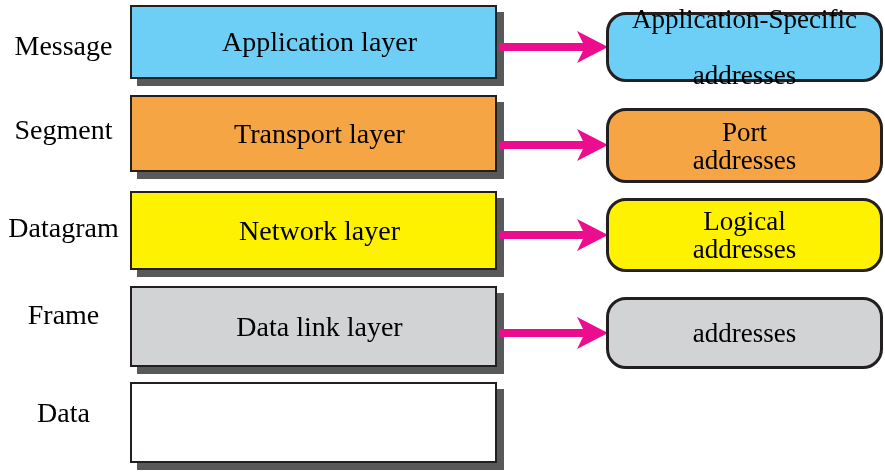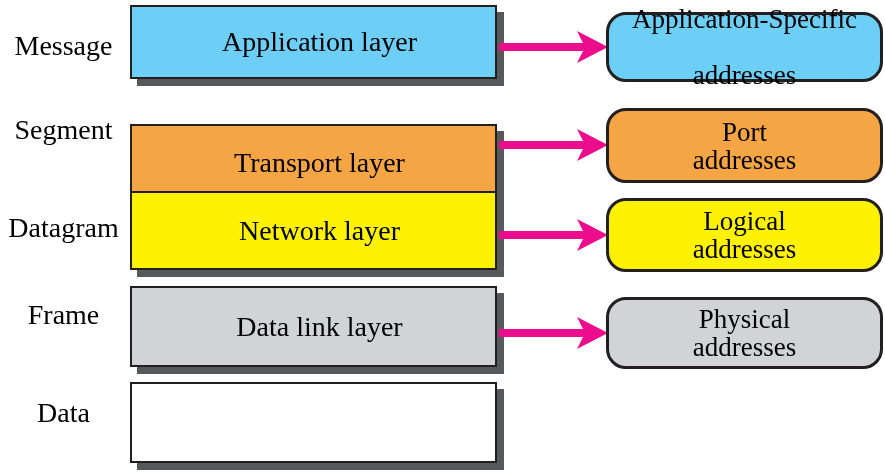--- a/index.html
+++ b/index.html
@@ -54,21 +54,21 @@
       <rect x="0" y="13" width="86" height="8" fill="currentColor"></rect>
       <polygon points="78,1 109,17 78,33 86,17" fill="currentColor"></polygon>
     </svg>
   </div>
   <div class="addr-box" style="top: 12px; height: 70px; background-color: rgb(109, 207, 246); gap: 28px;">
     <span>Application-Specific</span>
     <span>addresses</span>
   </div>
 
   <div class="unit-label" style="top:112px">Segment</div>
-  <div class="layer-box" style="top: 95px; height: 77px; background-color: rgb(246, 165, 69); margin-top: 29px;">
+  <div class="layer-box" style="top: 95px; height: 77px; background-color: rgb(246, 165, 69);">
     <span>Transport layer</span>
   </div>
   <div class="arrow" style="top: 128px; color: rgb(236, 13, 142);">
     <svg viewBox="0 0 109 34" preserveAspectRatio="none" aria-hidden="true">
       <rect x="0" y="13" width="86" height="8" fill="currentColor"></rect>
       <polygon points="78,1 109,17 78,33 86,17" fill="currentColor"></polygon>
     </svg>
   </div>
   <div class="addr-box" style="top: 108px; height: 75px; background-color: rgb(246, 165, 69);">
     <span>Port</span>
@@ -94,21 +94,20 @@
   <div class="layer-box" style="top: 286px; height: 81px; background-color: rgb(209, 211, 212);">
     <span>Data link layer</span>
   </div>
   <div class="arrow" style="top: 316px; color: rgb(236, 13, 142);">
     <svg viewBox="0 0 109 34" preserveAspectRatio="none" aria-hidden="true">
       <rect x="0" y="13" width="86" height="8" fill="currentColor"></rect>
       <polygon points="78,1 109,17 78,33 86,17" fill="currentColor"></polygon>
     </svg>
   </div>
   <div class="addr-box" style="top: 297px; height: 72px; background-color: rgb(209, 211, 212);">
-    <span>Physical</span>
     <span>addresses</span>
   </div>
 
   <div class="unit-label" style="top:395px">Data</div>
   <div class="layer-box" style="top: 382px; height: 81px; background-color: rgb(255, 255, 255);">
     <span></span>
   </div>
 
 </div>
 

